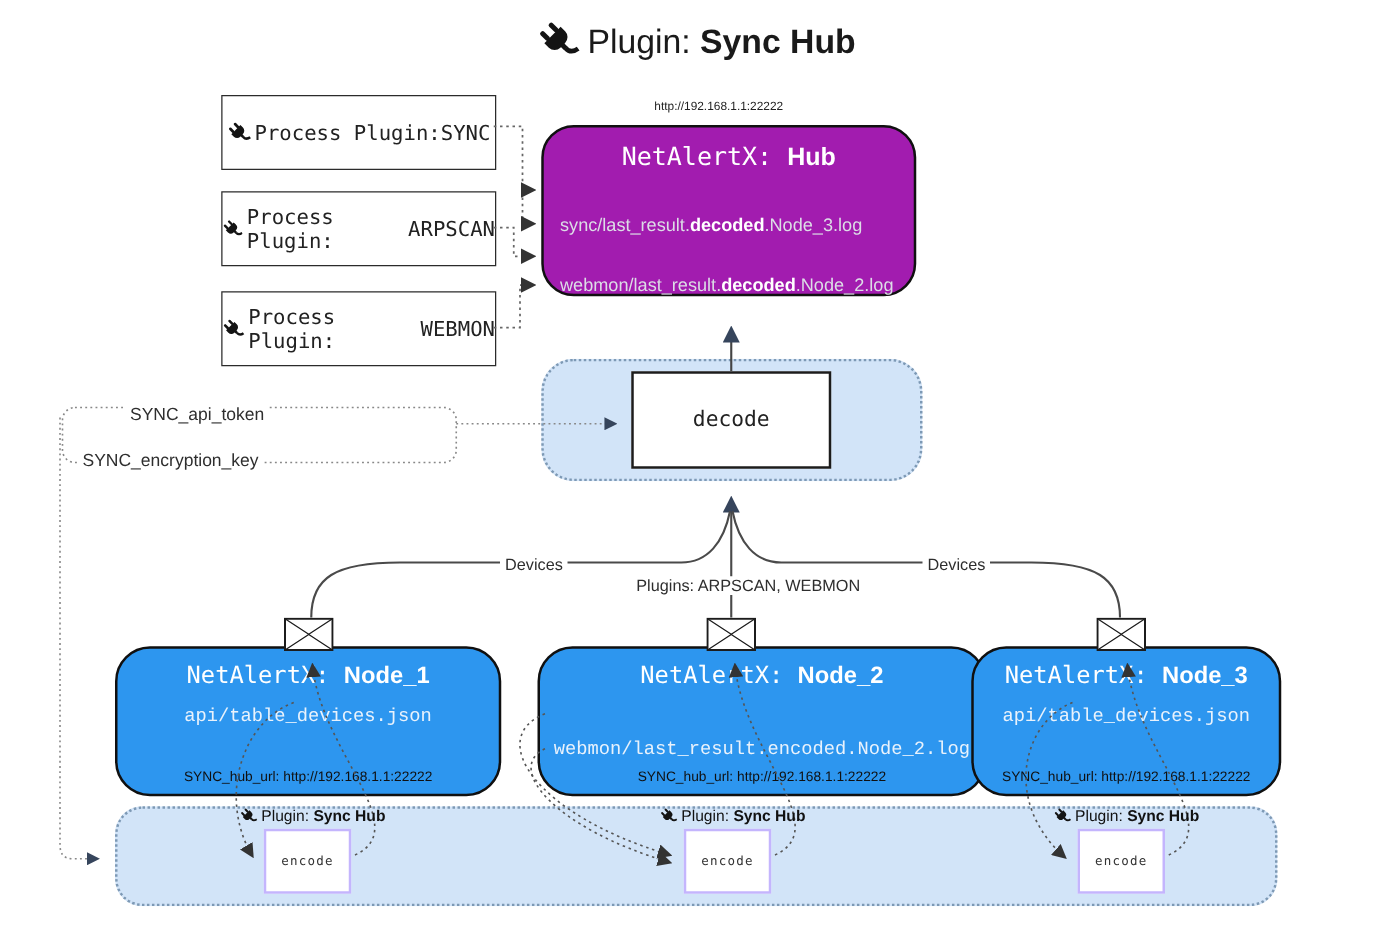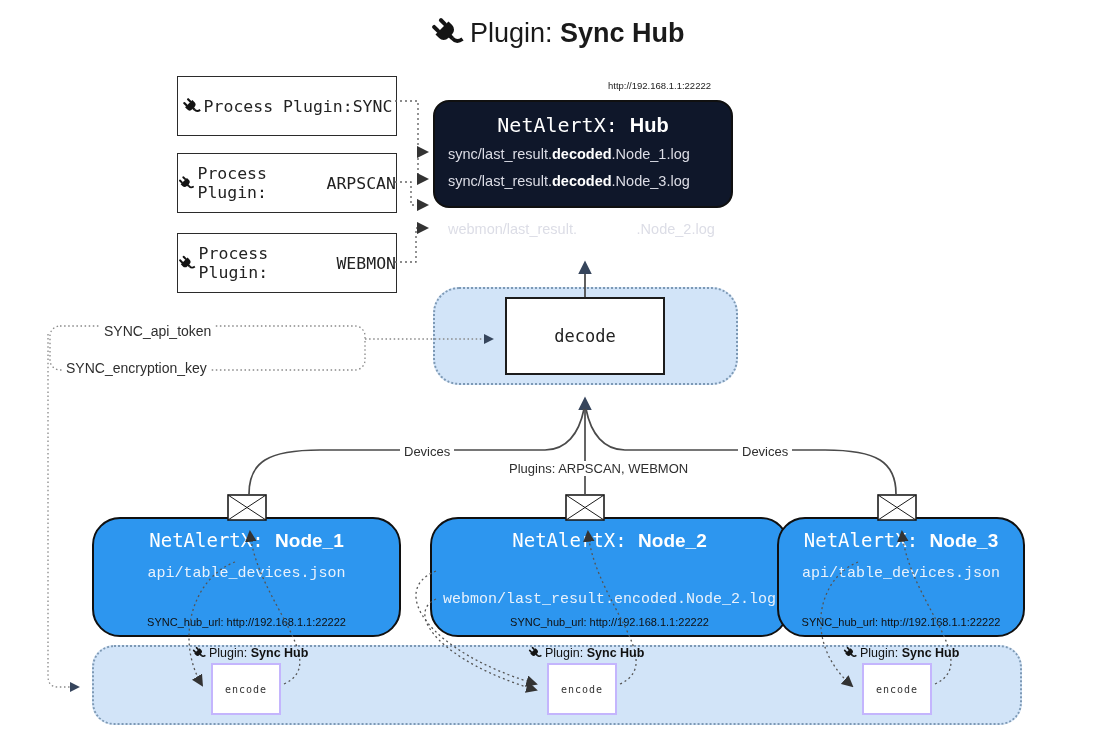--- a/index.html
+++ b/index.html
@@ -13,23 +13,23 @@
          font-size:27px;color:#1a1a1a;}
   #title .bold{font-weight:bold;}
 
   
   .pbox{left:177px;width:218px;height:58px;background:#fff;border:1.6px solid #2b2b2b;
         display:flex;flex-direction:row;align-items:center;justify-content:center;
         font-size:16.5px;color:#222;}
   .pbox .l1{display:flex;align-items:center;gap:3px;}
 
   
-  #hub-url{left:411px;top:80px;width:300px;text-align:right;font-size:9.5px;color:#222;}
-  #hub{left:433px;top:100px;width:300px;height:108px;background:#0f172a;
-       border:2px solid #101010;border-radius:16px;box-sizing:border-box;}
+  #hub-url{left:425px;top:80px;width:300px;text-align:center;font-size:9.5px;color:#222;}
+  #hub{left:433px;top:100px;width:300px;height:137px;background:#a21caf;
+       border:2px solid #101010;border-radius:26px;box-sizing:border-box;}
   #hub-title{position:absolute;top:11px;width:100%;text-align:center;font-size:20px;color:#fff;}
   #hub-title .bold{font-family:"Liberation Sans",sans-serif;font-weight:bold;}
   .hub-line{position:absolute;left:13px;font-size:14.5px;color:#dcdde6;white-space:nowrap;}
   .hub-line b{color:#fff;}
 
   
   .panel{background:#d2e4f8;border:2px dotted #7d99b5;box-sizing:border-box;}
   #decode-panel{left:433px;top:287px;width:305px;height:98px;border-radius:26px;}
   #decode-box{left:505px;top:297px;width:160px;height:78px;background:#fff;border:2px solid #1c1c1c;
               box-sizing:border-box;display:flex;align-items:center;justify-content:center;
@@ -119,21 +119,20 @@
       <span>Process Plugin:</span>
       </div>
     <div>WEBMON</div>
   </div>
 
   <div id="hub-url" class="abs">http://192.168.1.1:22222</div>
   <div id="hub" class="abs z2">
     <div id="hub-title" class="mono">
       <span>NetAlertX: </span><span class="bold">Hub</span>
     </div>
-    <div class="hub-line" style="top:144px;top:44px"><span>sync/last_result.</span><b>decoded</b><span>.Node_1.log</span></div>
     <div class="hub-line" style="top:71px"><span>sync/last_result.</span><b>decoded</b><span>.Node_3.log</span></div>
     <div class="hub-line" style="top:119px"><span>webmon/last_result.</span><b>decoded</b><span>.Node_2.log</span></div>
   </div>
 
   <div id="decode-panel" class="abs panel"></div>
   <div id="decode-box" class="abs mono z2">
     <span>decode</span>
   </div>
 
   <div id="cfg-token" class="abs linelabel">SYNC_api_token</div>

